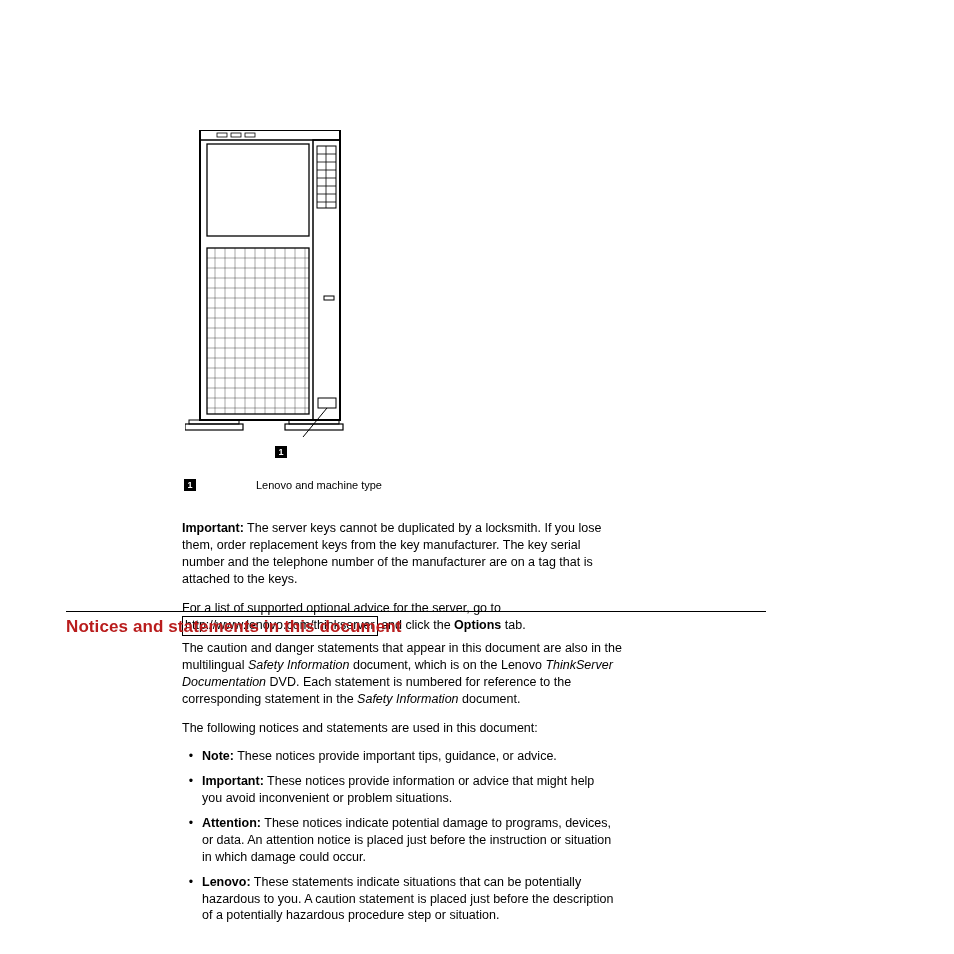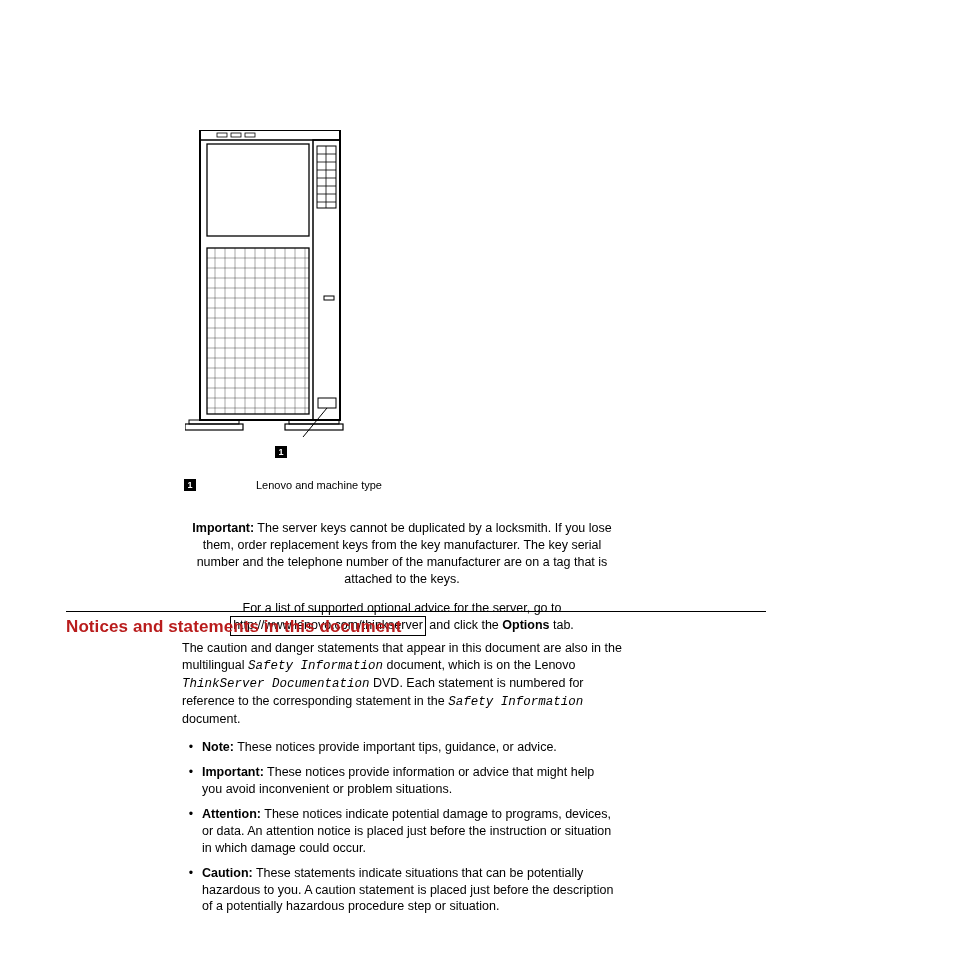--- a/index.html
+++ b/index.html
@@ -56,21 +56,21 @@
     font-weight: bold;
     text-align: center;
     line-height: 12px;
   }
   .content {
     position: absolute;
     left: 182px;
     top: 520px;
     width: 440px;
   }
-  .content p { margin: 0 0 12px 0; text-align: center; }
+  .content p { margin: 0 0 12px 0; }
   .link-box {
     border: 1px solid #000;
     padding: 2px 2px;
     display: inline-block;
     line-height: 1.1;
   }
   .strong { font-weight: bold; }
   .rule {
     position: absolute;
     left: 66px;
@@ -90,21 +90,21 @@
   .body2 {
     position: absolute;
     left: 182px;
     top: 640px;
     width: 440px;
   }
   .body2 p { margin: 0 0 12px 0; }
   .body2 ul { margin: 4px 8px 0 0; padding: 0 0 0 18px; }
   .body2 li { margin: 0 0 8px 0; padding-left: 2px; }
   .body2 li::marker { content: "•  "; }
-  .italic { font-style: italic; font-family: Liberation Mono, monospace; }
+  .italic { font-style: italic; }
   .footer {
     position: absolute;
     left: 66px;
     top: 906px;
     font-size: 11px;
   }
   .footer .pn { font-weight: bold; margin-right: 16px; }
 </style>
 </head>
 <body>
@@ -195,22 +195,23 @@
     </p>
   </div>
 
   <div class="rule"></div>
   <div class="h2">Notices and statements in this document</div>
 
   <div class="body2">
     <p>
       <span>The caution and danger statements that appear in this document are also in the multilingual </span><span class="italic">Safety Information</span><span> document, which is on the Lenovo </span><span class="italic">ThinkServer Documentation</span><span> DVD. Each statement is numbered for reference to the corresponding statement in the </span><span class="italic">Safety Information</span><span> document.</span>
     </p>
+    <p>The following notices and statements are used in this document:</p>
     <ul>
       <li><span class="strong">Note:</span><span> These notices provide important tips, guidance, or advice.</span></li>
       <li><span class="strong">Important:</span><span> These notices provide information or advice that might help you avoid inconvenient or problem situations.</span></li>
       <li><span class="strong">Attention:</span><span> These notices indicate potential damage to programs, devices, or data. An attention notice is placed just before the instruction or situation in which damage could occur.</span></li>
-      <li><span class="strong">Caution:</span><span> These statements indicate situations that can be potentially hazardous to you. A caution statement is placed just before the description of a potentially hazardous procedure step or situation.</span></li>
+      <li><span class="strong">Lenovo:</span><span> These statements indicate situations that can be potentially hazardous to you. A caution statement is placed just before the description of a potentially hazardous procedure step or situation.</span></li>
     </ul>
   </div>
 
 
 </div>
 
 </body></html>

